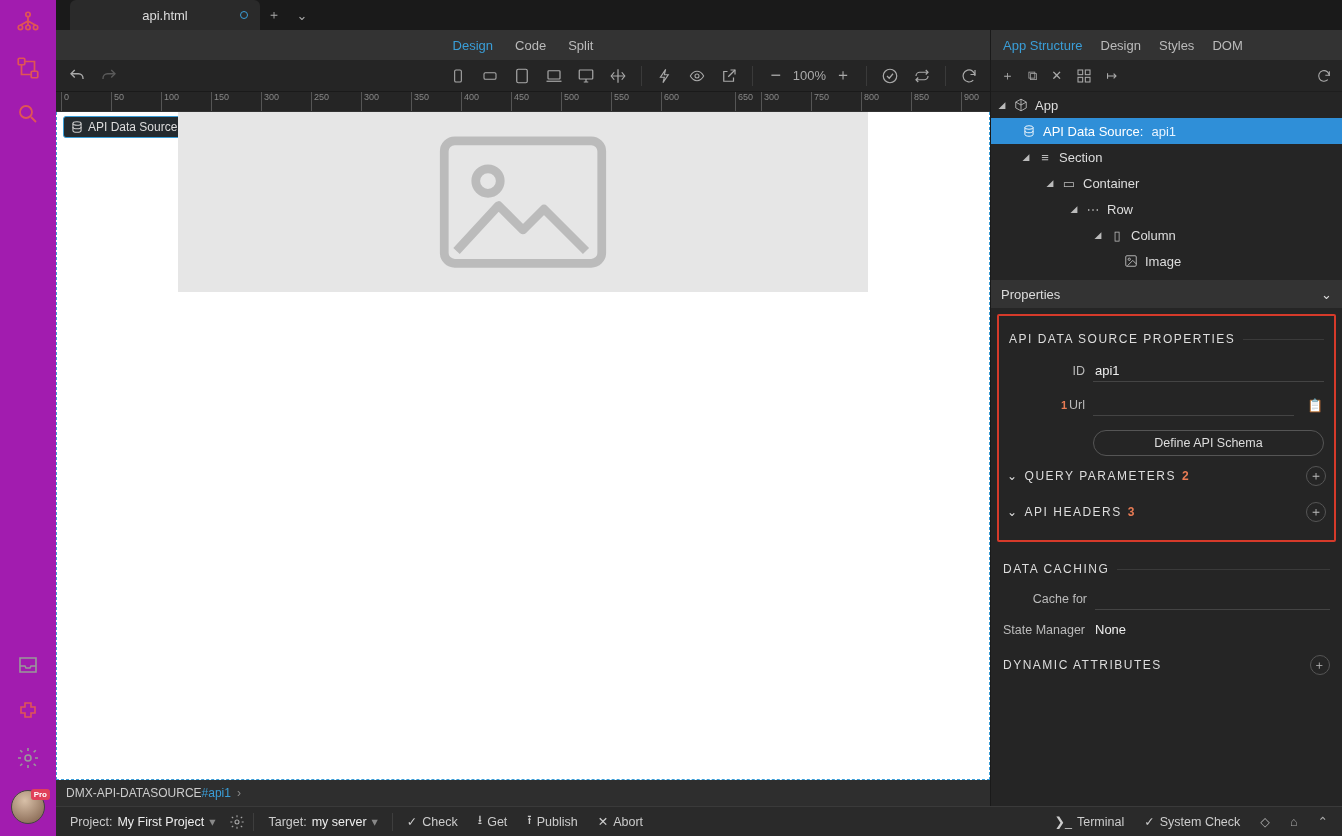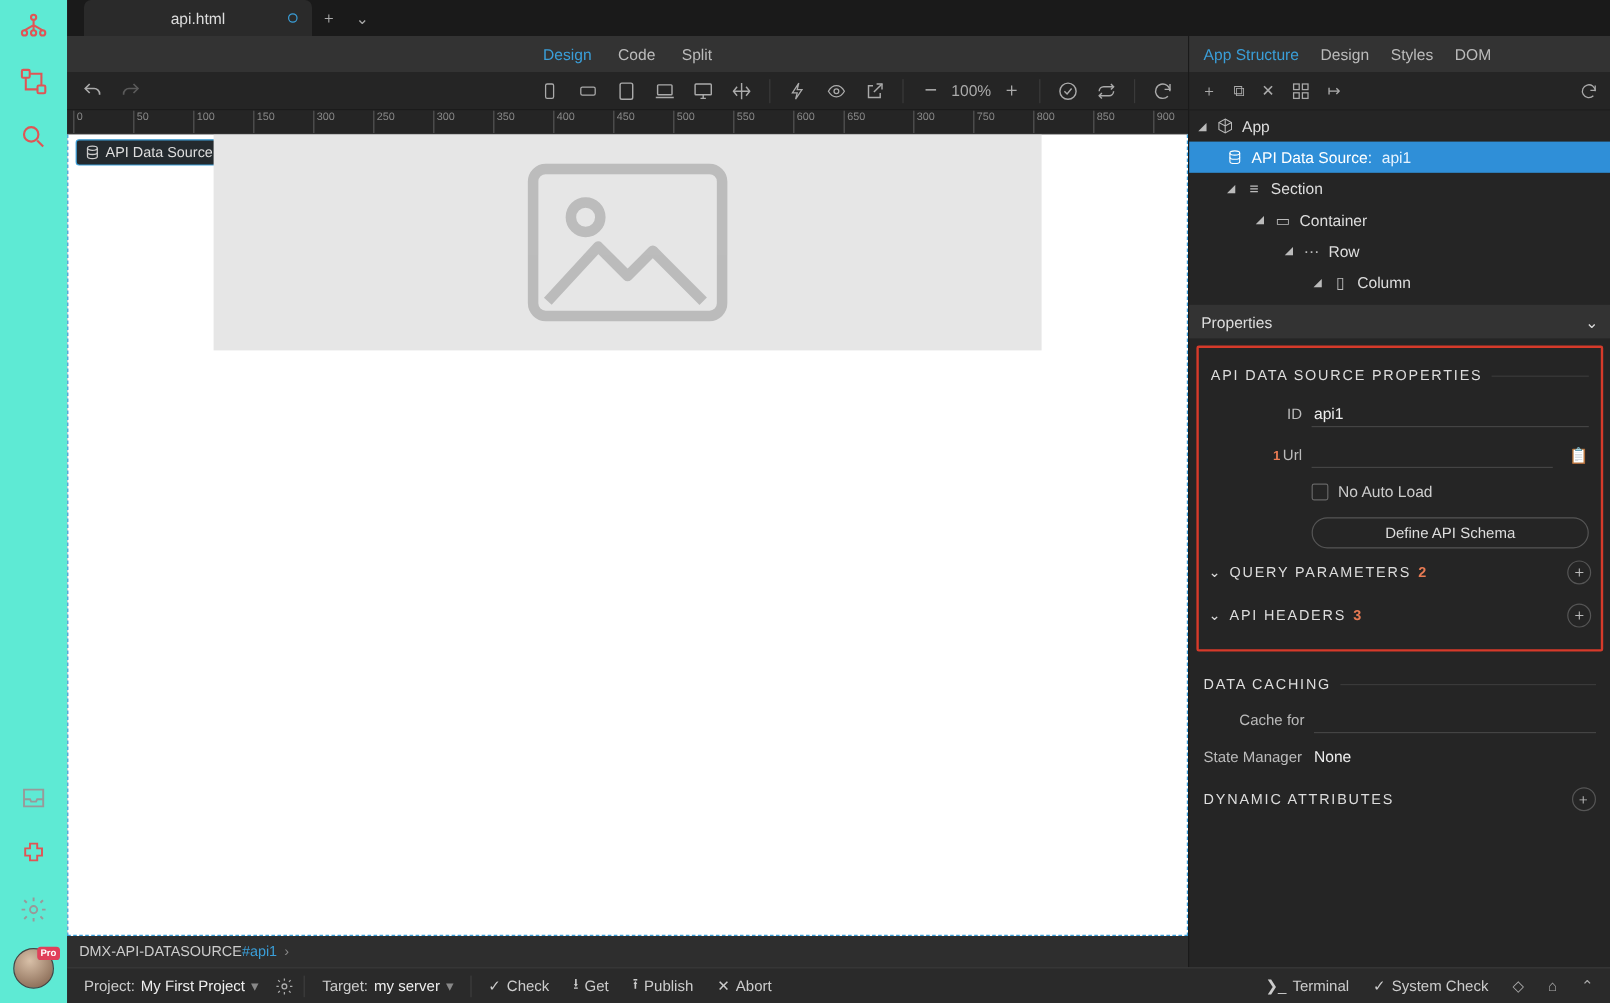--- a/index.html
+++ b/index.html
@@ -1,18 +1,18 @@
 <!DOCTYPE html>
 <html><head>
 <meta charset="utf-8">
 <style>
 * { margin:0; padding:0; box-sizing:border-box; font-family:"Segoe UI",Arial,sans-serif; }
 body { background:#2a2a2a; color:#ccc; width:1342px; height:836px; overflow:hidden; font-size:13px; }
 .app { display:flex; height:100%; }
-.left-rail { width:56px; background:#5eead4; display:flex; flex-direction:column; align-items:center; padding-top:8px; gap:18px; }
+.left-rail { width:56px; background:#a21caf; display:flex; flex-direction:column; align-items:center; padding-top:8px; gap:18px; }
 .left-rail .icn { width:28px; height:28px; display:flex; align-items:center; justify-content:center; color:#e05555; }
 .left-rail .icn.gray { color:#999; }
 .left-rail .spacer { flex:1; }
 .avatar { width:34px; height:34px; border-radius:50%; background:radial-gradient(circle at 40% 30%, #d8c0a8, #7a5a45); border:1px solid #444; position:relative; margin-bottom:12px;}
 .avatar .badge { position:absolute; top:-2px; right:-6px; background:#e0405a; color:#fff; font-size:8px; padding:1px 3px; border-radius:3px; font-weight:bold; }
 .main { flex:1; display:flex; flex-direction:column; min-width:0;}
 .tabbar { height:30px; background:#1a1a1a; display:flex; align-items:stretch; }
 .tab { background:#2a2a2a; border-top-left-radius:6px; border-top-right-radius:6px; display:flex; align-items:center; padding:0 14px; color:#ddd; gap:40px; margin-left:14px; min-width:190px; justify-content:center; position:relative;}
 .tab .dot { width:8px; height:8px; border:1.5px solid #3a9ed8; border-radius:50%; position:absolute; right:12px;}
 .tabbar .plus, .tabbar .caret { width:28px; display:flex; align-items:center; justify-content:center; color:#aaa; }
@@ -262,21 +262,21 @@
             <div class="tick" style="left: 155px;">150</div>
             <div class="tick" style="left: 205px;">300</div>
             <div class="tick" style="left: 255px;">250</div>
             <div class="tick" style="left: 305px;">300</div>
             <div class="tick" style="left: 355px;">350</div>
             <div class="tick" style="left: 405px;">400</div>
             <div class="tick" style="left: 455px;">450</div>
             <div class="tick" style="left: 505px;">500</div>
             <div class="tick" style="left: 555px;">550</div>
             <div class="tick" style="left: 605px;">600</div>
-            <div class="tick" style="left: 647px;">650</div>
+            <div class="tick" style="left: 679px;">650</div>
             <div class="tick" style="left: 705px;">300</div>
             <div class="tick" style="left: 755px;">750</div>
             <div class="tick" style="left: 805px;">800</div>
             <div class="tick" style="left: 855px;">850</div>
             <div class="tick" style="left: 905px;">900</div>
           </div>
 
         <div class="canvas-wrap">
           <div class="canvas">
             <div class="sel-badge">
@@ -377,42 +377,48 @@
           <div class="tree-row" style="padding-left:78px">
               <span class="arrow">◢</span>
               <span class="ticon">⋯</span>
               <span>Row</span>
             </div>
           <div class="tree-row" style="padding-left:102px">
               <span class="arrow">◢</span>
               <span class="ticon">▯</span>
               <span>Column</span>
             </div>
+          <div class="tree-row" style="padding-left:132px">
+              <span class="ticon">
+                <svg width="14" height="14" viewBox="0 0 24 24" fill="none" stroke="#bbb" stroke-width="1.6">
+                  <rect x="3" y="3" width="18" height="18" rx="2"></rect>
+                  <circle cx="9" cy="9" r="2"></circle>
+                  <path d="M21 17l-6-6-9 9"></path>
+                </svg>
+              </span>
+              <span>Image</span>
+            </div>
         </div>
 
         <div class="prop-head">
           <span>Properties</span>
           <span>⌄</span>
         </div>
 
         <div class="props">
           <div class="hlbox">
             <div class="fset-title">API DATA SOURCE PROPERTIES</div>
             <div class="fld">
               <label>ID</label>
               <input type="text" value="api1" style="">
             </div>
             <div class="fld">
               <label><span class="num">1</span><span>Url</span></label>
               <input type="text" value="" style="">
               <span class="clip">📋</span>
-            </div>
-            <div class="chk">
-              <span class="box"></span>
-              <span>No Auto Load</span>
             </div>
             <div class="pillbtn">Define API Schema</div>
 
             <div class="collap">
               <span class="lhs">
                   <span>⌄</span>
                   <span>QUERY PARAMETERS</span>
                   <span class="num">2</span>
                 </span>
               <span class="addbtn">＋</span>

